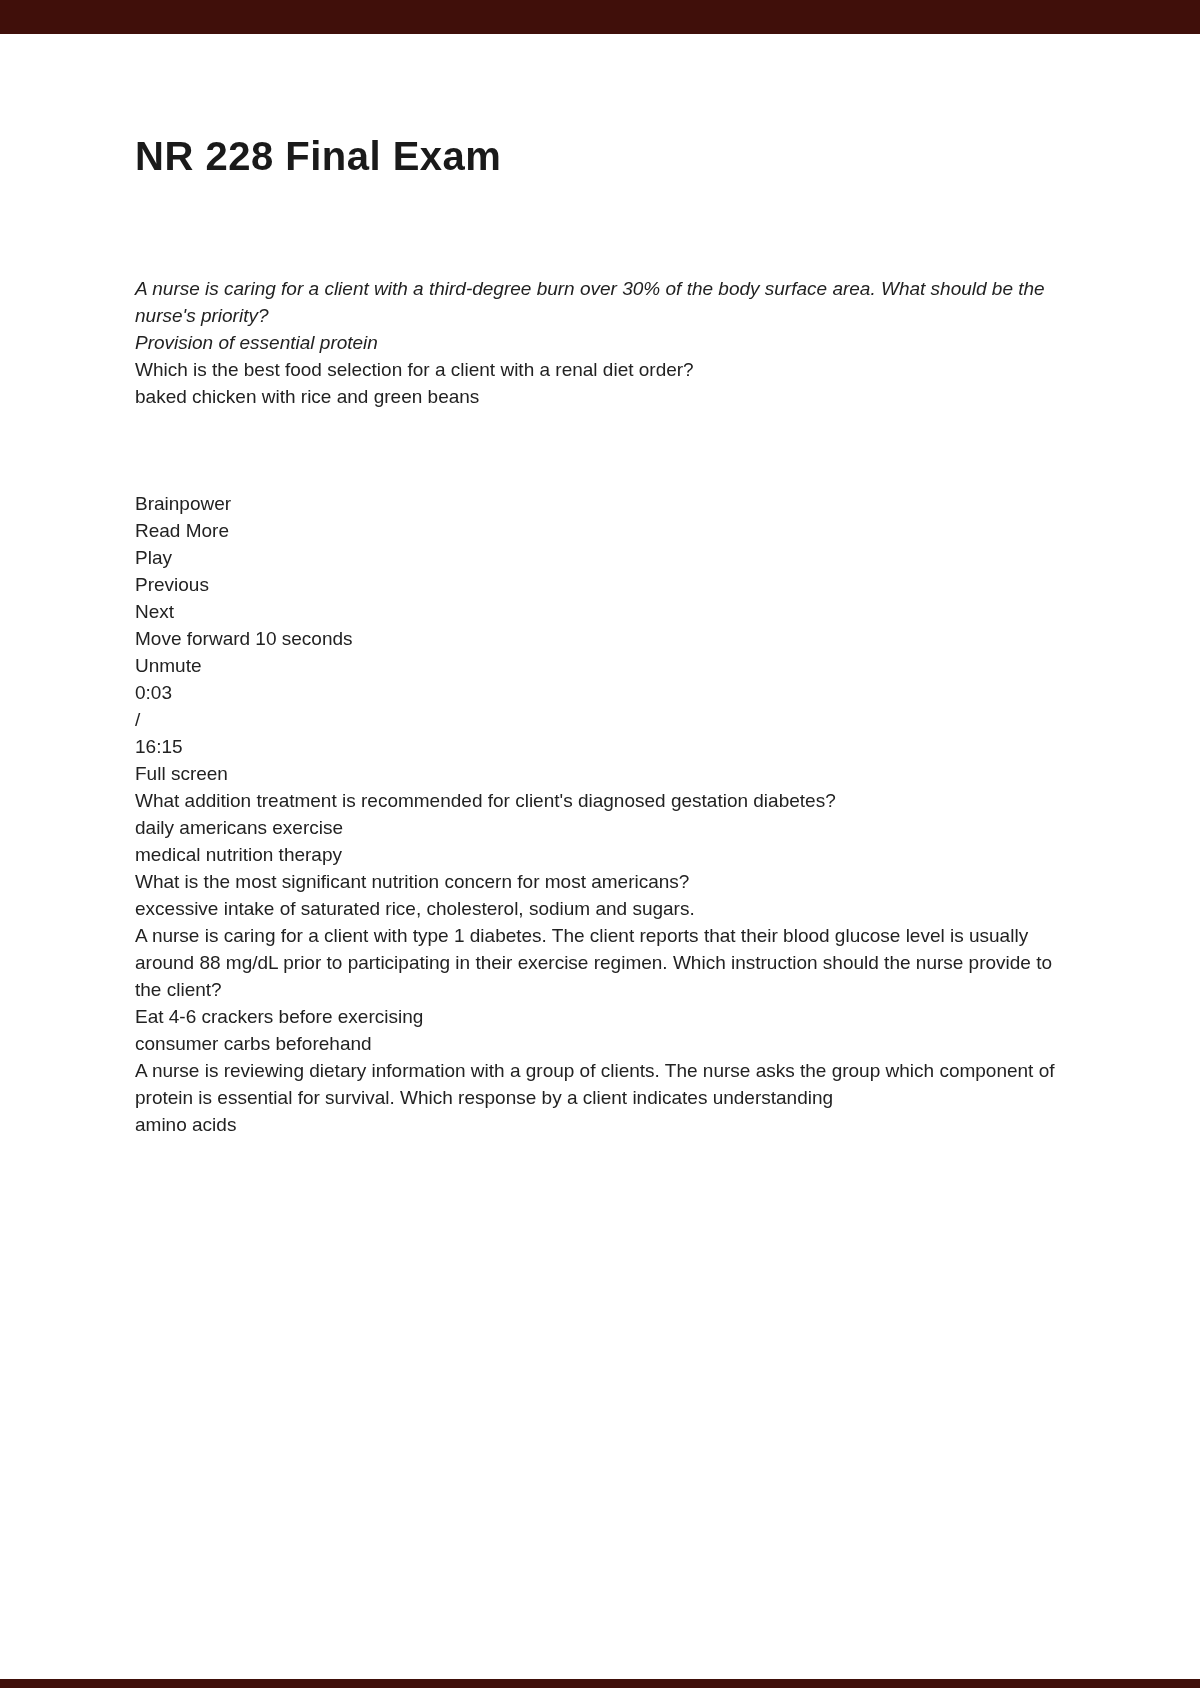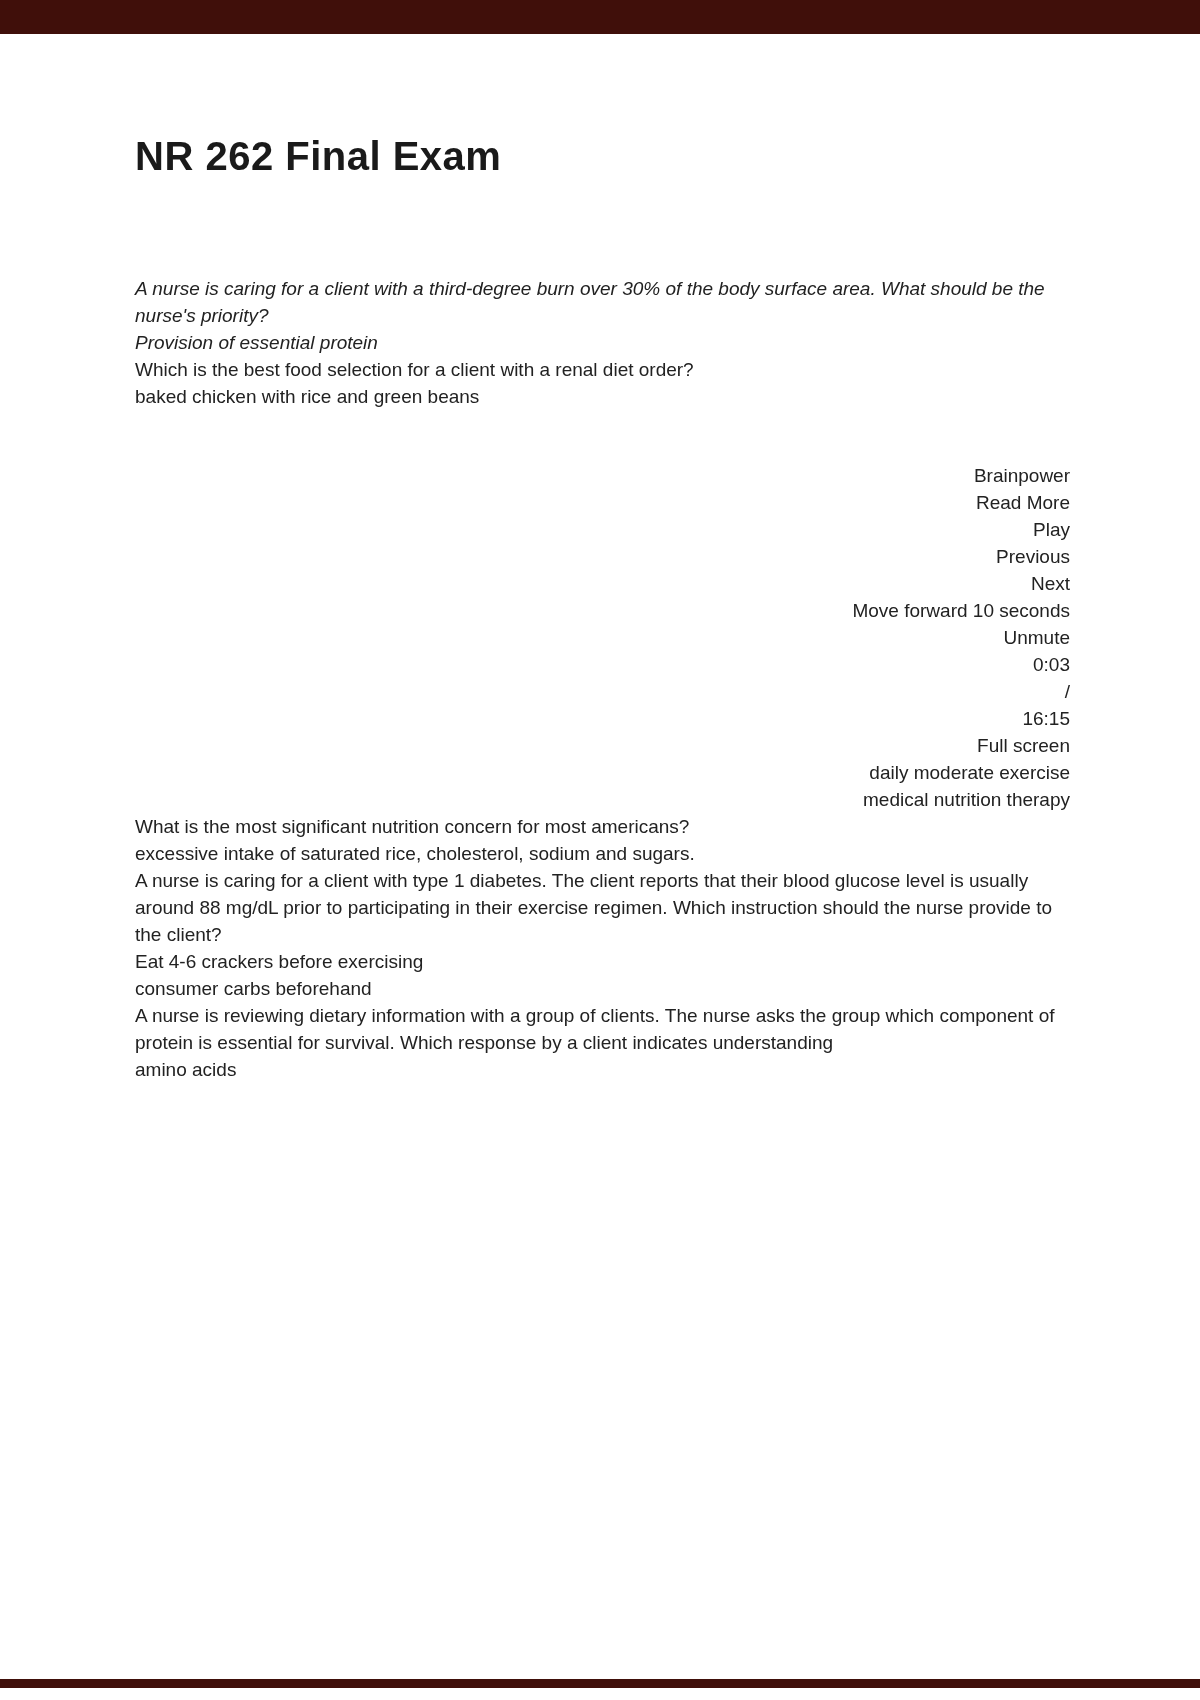--- a/index.html
+++ b/index.html
@@ -45,37 +45,36 @@
   .block {
     font-size: 19px;
     line-height: 27px;
     color: #222222;
   }
   .block.first {
     margin-top: 96px;
     font-style: italic;
   }
   .block.media-block {
-    margin-top: 52px;
-    text-align: right;
+    margin-top: 80px;
   }
   .line {
     white-space: normal;
   }
 </style>
 </head>
 <body>
 
 <div class="page">
 
   <div class="top-bar" style="background: rgb(64, 15, 10);"></div>
 
   <div class="content">
 
-    <h1 class="doc-title">NR 262 Final Exam</h1>
+    <h1 class="doc-title">NR 228 Final Exam</h1>
 
     <div class="block first">
       <div class="line">A nurse is caring for a client with a third-degree burn over 30% of the body surface area. What should be the nurse's priority?</div>
       <div class="line">Provision of essential protein</div>
     </div>
 
     <div class="block">
       <div class="line">Which is the best food selection for a client with a renal diet order?</div>
       <div class="line">baked chicken with rice and green beans</div>
     </div>
@@ -85,21 +84,22 @@
       <div class="line">Read More</div>
       <div class="line">Play</div>
       <div class="line">Previous</div>
       <div class="line">Next</div>
       <div class="line">Move forward 10 seconds</div>
       <div class="line">Unmute</div>
       <div class="line">0:03</div>
       <div class="line">/</div>
       <div class="line">16:15</div>
       <div class="line">Full screen</div>
-      <div class="line">daily moderate exercise</div>
+      <div class="line">What addition treatment is recommended for client's diagnosed gestation diabetes?</div>
+      <div class="line">daily americans exercise</div>
       <div class="line">medical nutrition therapy</div>
     </div>
 
     <div class="block">
       <div class="line">What is the most significant nutrition concern for most americans?</div>
       <div class="line">excessive intake of saturated rice, cholesterol, sodium and sugars.</div>
     </div>
 
     <div class="block">
       <div class="line">A nurse is caring for a client with type 1 diabetes. The client reports that their blood glucose level is usually around 88 mg/dL prior to participating in their exercise regimen. Which instruction should the nurse provide to the client?</div>

